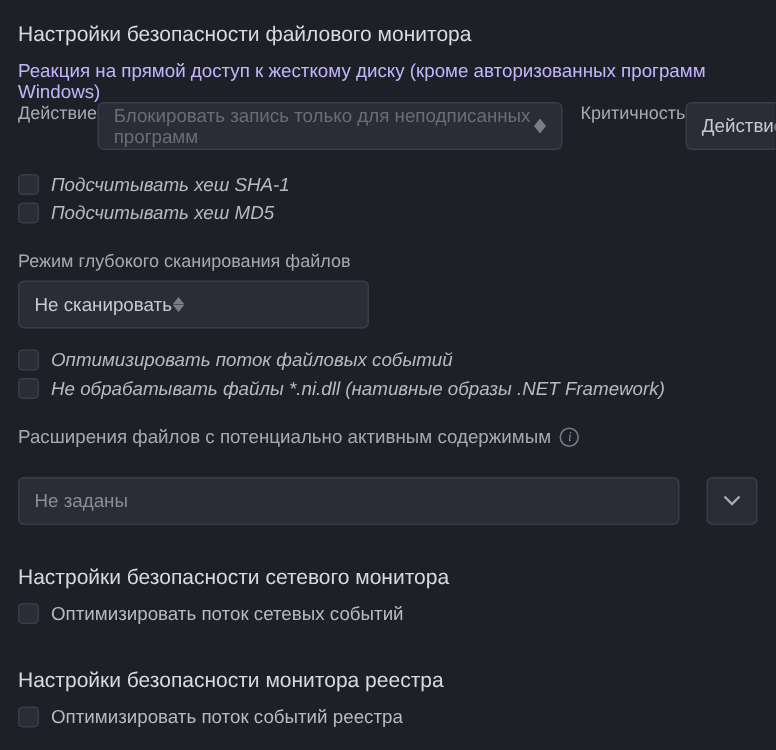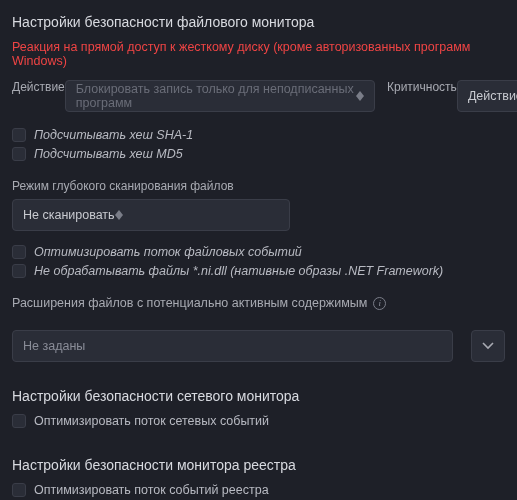--- a/index.html
+++ b/index.html
@@ -13,23 +13,23 @@
     padding: 14px 12px;
     overflow: hidden;
   }
   .section-title {
     color: #d8dae0;
     font-size: 14px;
     font-weight: 400;
     margin-bottom: 10px;
   }
   .subtitle {
-    color: #ef4444;
+    color: #c4b5fd;
     font-size: 12.5px;
-    margin-bottom: 12px;
+    margin-bottom: 0;
   }
   .row { display: flex; gap: 12px; margin-bottom: 16px; }
   .col { display: flex; flex-direction: row; }
   .col-action { flex: 1; }
   .col-crit { width: 118px; }
   .label {
     color: #a8aab2;
     font-size: 12px;
     margin-bottom: 6px;
   }
@@ -45,21 +45,21 @@
     color: #c8cad0;
     font-size: 12.5px;
     cursor: pointer;
   }
   .select.disabled { color: #6a6d78; }
   .select .arrows {
     display: flex; flex-direction: column; gap: 0; line-height: 0;
     color: #7a7d88;
   }
   .select .arrows svg { width: 8px; height: 5px; }
-  .select.wide { width: 278px; margin-bottom: 14px; }
+  .select.wide { width: 234px; margin-bottom: 14px; }
   .checkbox-row {
     display: flex; align-items: center; gap: 8px;
     margin-bottom: 5px;
     color: #b8bac2;
     font-size: 12.5px;
   }
   .checkbox {
     width: 14px; height: 14px;
     background: #2a2d37;
     border: 1px solid #3a3d48;

